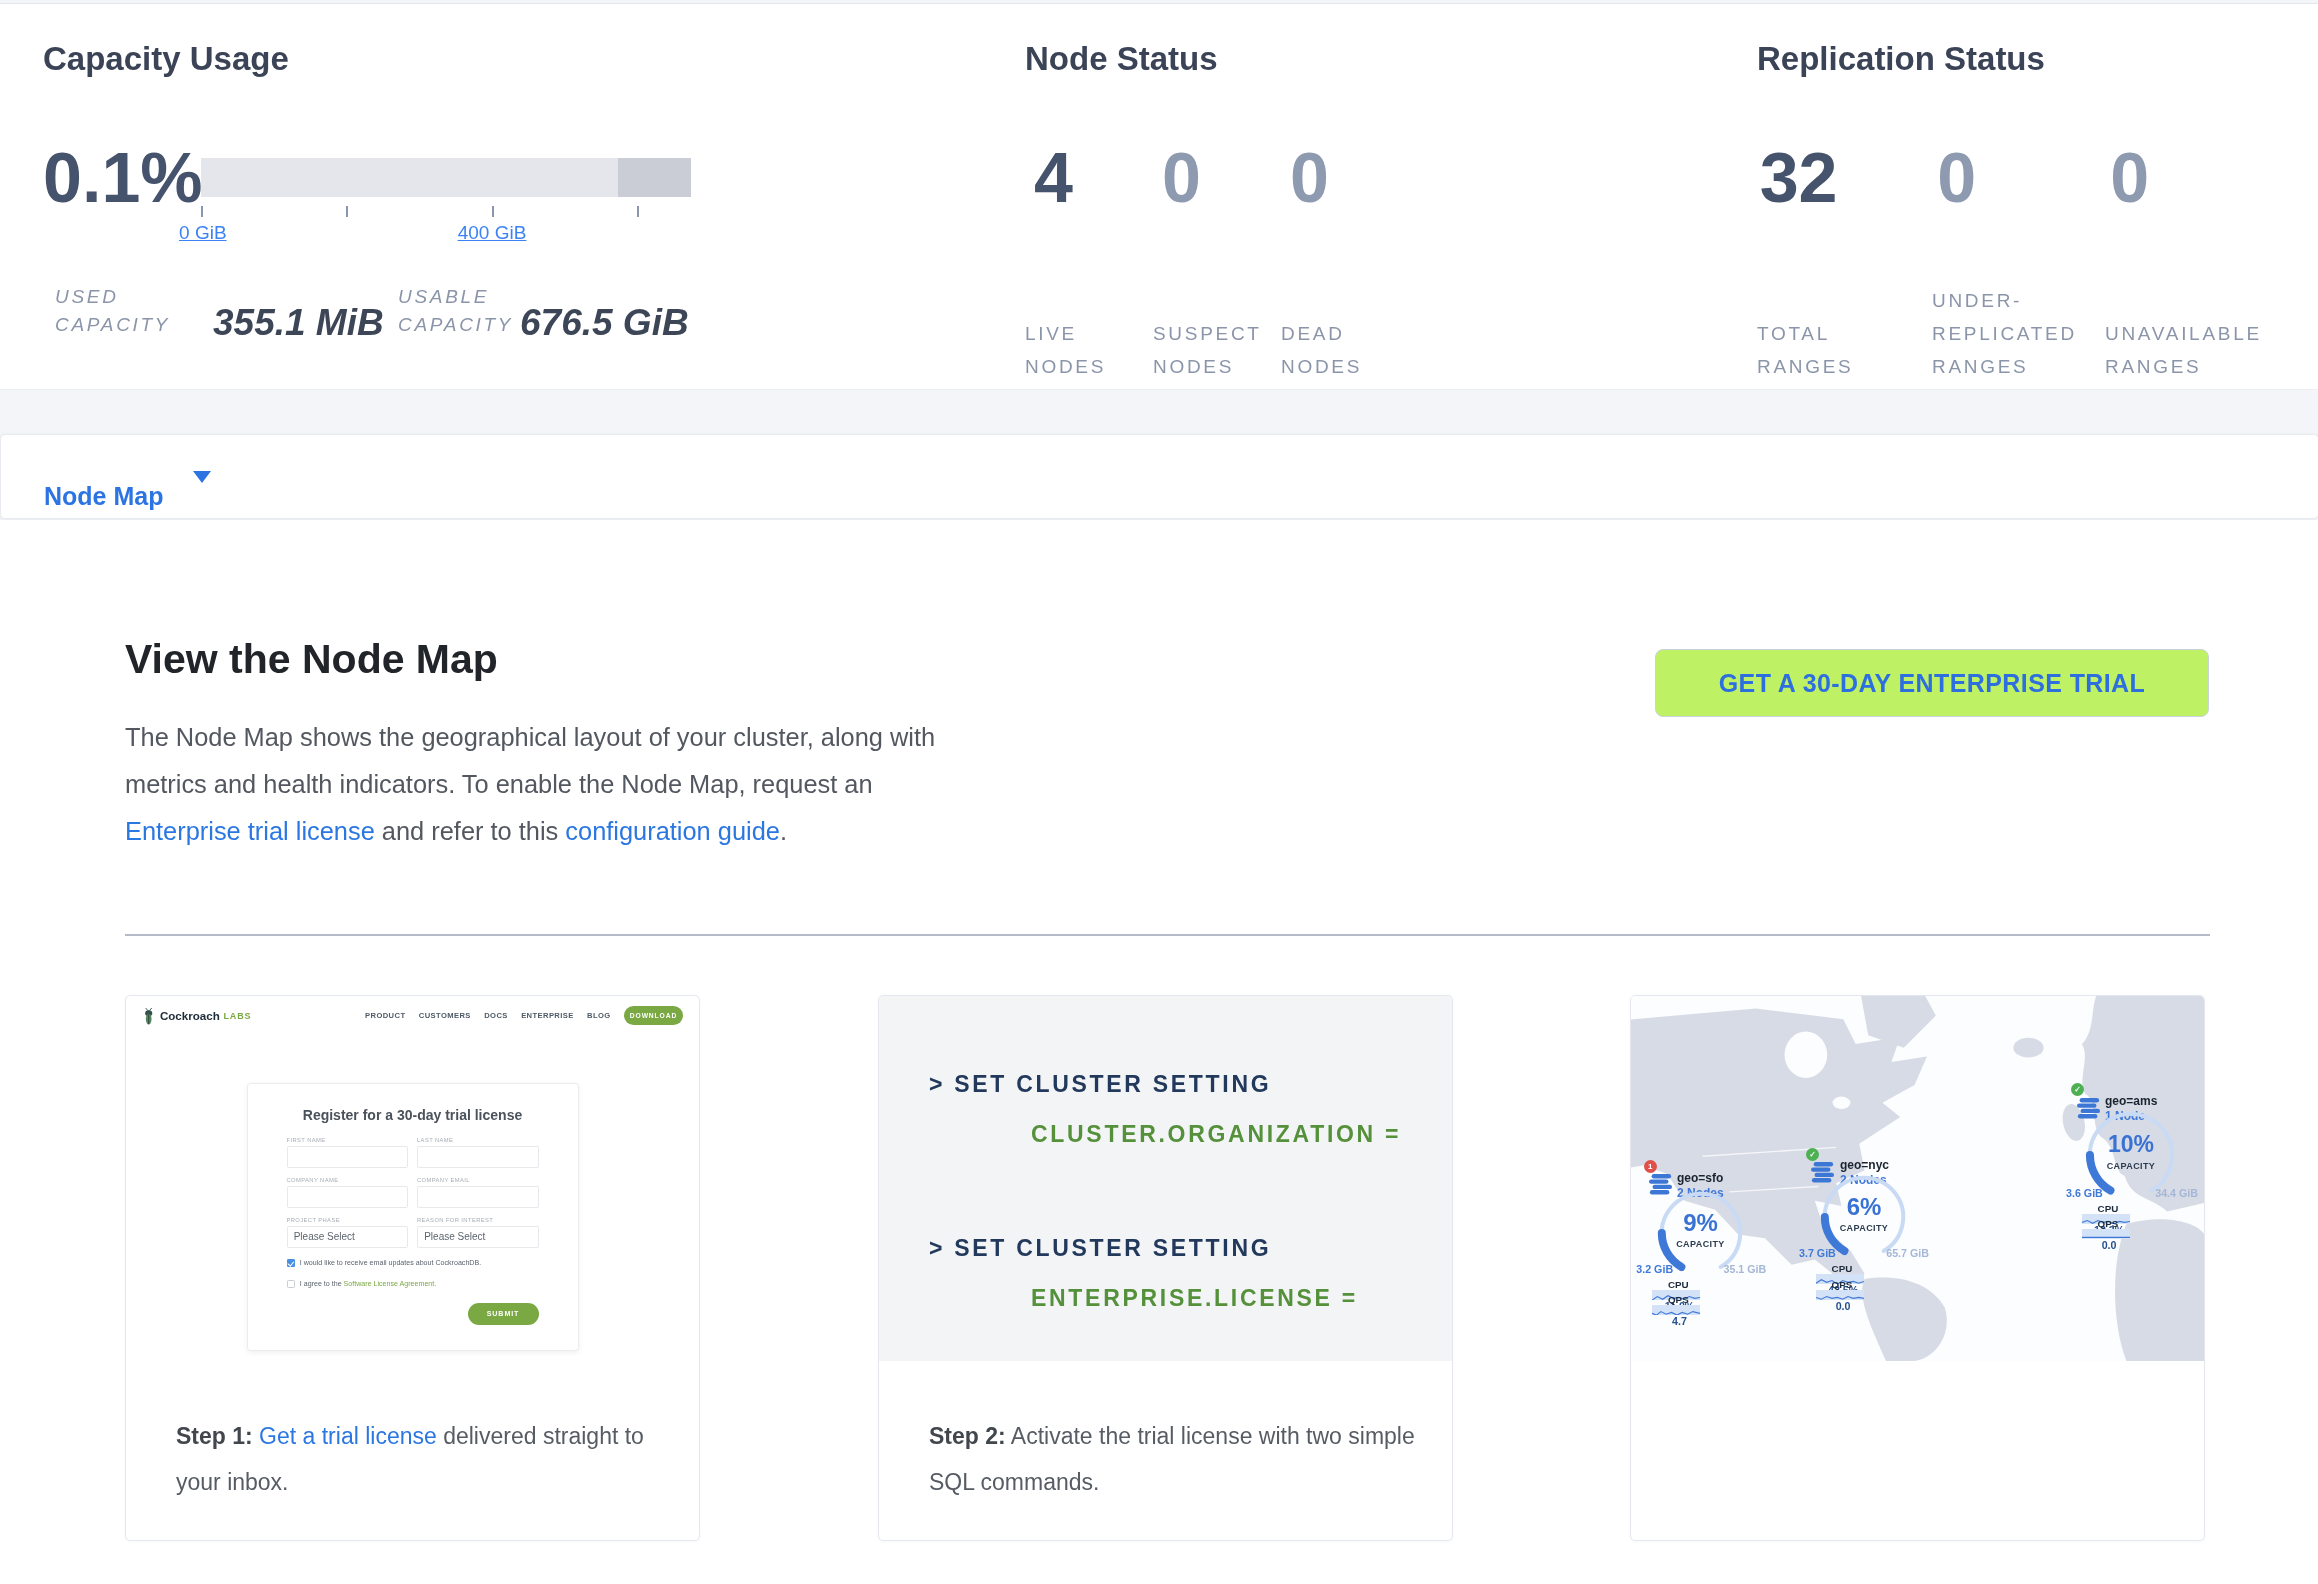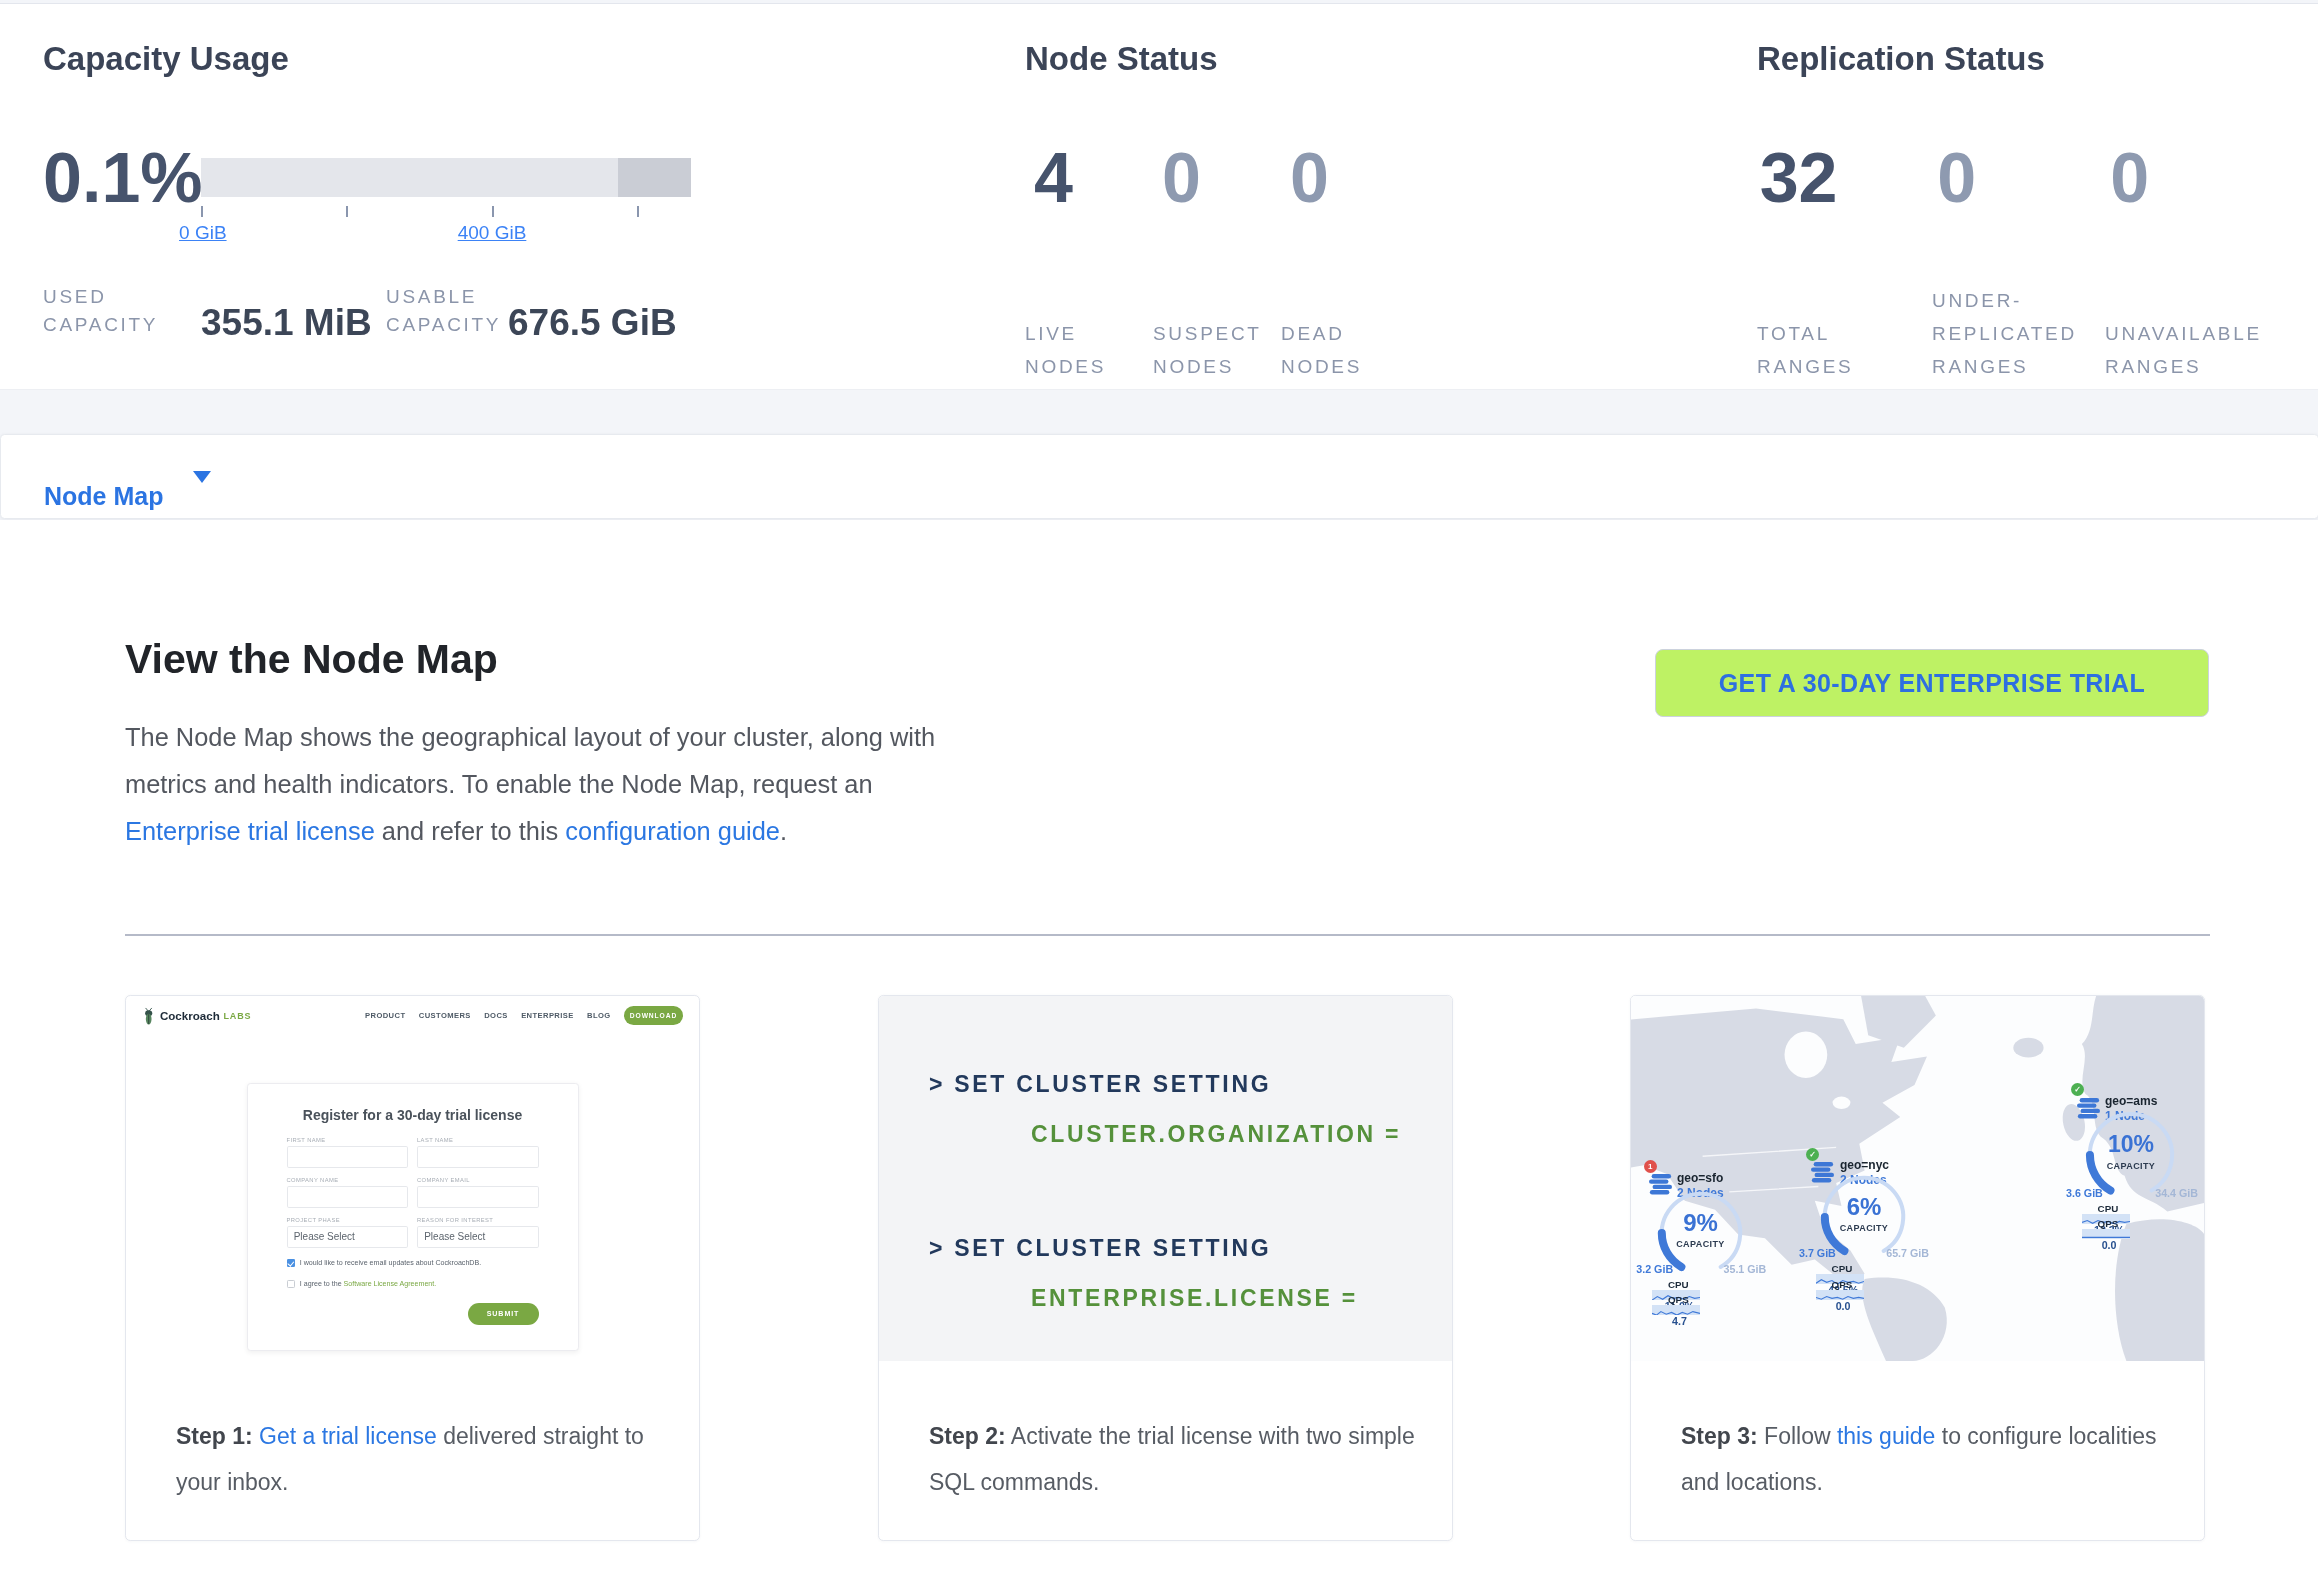--- a/index.html
+++ b/index.html
@@ -10,21 +10,21 @@
   .col-capacity{left:43px;width:936px;}
   .col-nodes{left:1025px;width:571px;}
   .col-repl{left:1757px;width:553px;}
   .panel-title{font-size:33px;font-weight:700;color:#3b4457;}
   .pct{position:absolute;left:0;top:103px;font-size:70px;font-weight:700;color:#46536c;line-height:1;}
   .bar-wrap{position:absolute;left:158px;top:118px;width:490px;}
   .cap-bar{position:relative;width:490px;height:39px;background:#e4e6eb;}
   .cap-bar-dark{position:absolute;right:0;top:0;width:73px;height:39px;background:#cacdd5;}
   .tick{position:absolute;top:48px;width:1.8px;height:11.6px;background:#8a96ae;}
   .tick-label{position:absolute;top:64px;transform:translateX(-50%);font-size:19px;color:#3b82f6;white-space:nowrap;text-decoration:underline;}
-  .cap-details{position:absolute;left:0;top:242px;width:713px;height:59px;}
+  .cap-details{position:absolute;left:12px;top:242px;width:713px;height:59px;font-style:italic;}
   .caps-label{position:absolute;bottom:1.8px;font-size:19px;color:#8b95aa;letter-spacing:2.7px;line-height:28px;}
   .cap-value{position:absolute;bottom:0;font-size:37px;font-weight:700;color:#3c4657;line-height:1;}
   .stat-item{position:absolute;top:0;}
   .stat-num{position:absolute;top:103px;font-size:70px;font-weight:700;line-height:1;}
   .num-dark{color:#46536c;} .num-muted{color:#8e9ab0;}
   .stat-label{position:absolute;top:223px;height:120px;display:flex;flex-direction:column;justify-content:flex-end;font-size:19px;color:#8b95aa;letter-spacing:2.7px;line-height:33px;white-space:nowrap;}
   
   .selector-bar{position:absolute;top:434px;left:0;width:2319px;height:85px;background:#fff;border:0.9px solid #e7eaef;border-radius:4.5px;box-sizing:border-box;box-shadow:0 0.9px 2.7px rgba(60,70,90,.06);display:flex;align-items:center;padding-left:43px;cursor:pointer;}
   .selector-label{color:#2b74e2;font-size:25px;font-weight:600;margin-top:39px;}
   .caret-down{margin-left:30px;width:0;height:0;border-left:9.8px solid transparent;border-right:9.8px solid transparent;border-top:12.5px solid #2b74e2;}
@@ -389,17 +389,16 @@
         </div>
         <div class="metric-row" style="left:451px;top:222px;">
           <span class="metric-label">QPS</span>
           <span class="spark"><svg width="48" height="9.8" viewBox="0 0 54 11">
                 <line x1="0" y1="6" x2="54" y2="6" stroke="#3f79d8" stroke-width="1.3"></line>
               </svg></span>
           <span class="metric-val">0.0</span>
         </div>
       </div>
     </div>
-    <div class="card-caption"><span class="step-prefix">Step 3:</span><span> Follow </span><a class="link">this guide</a><span> to configure localities and locations.</span></div>
   </div>
 
 </div>
 
 
 </body></html>

